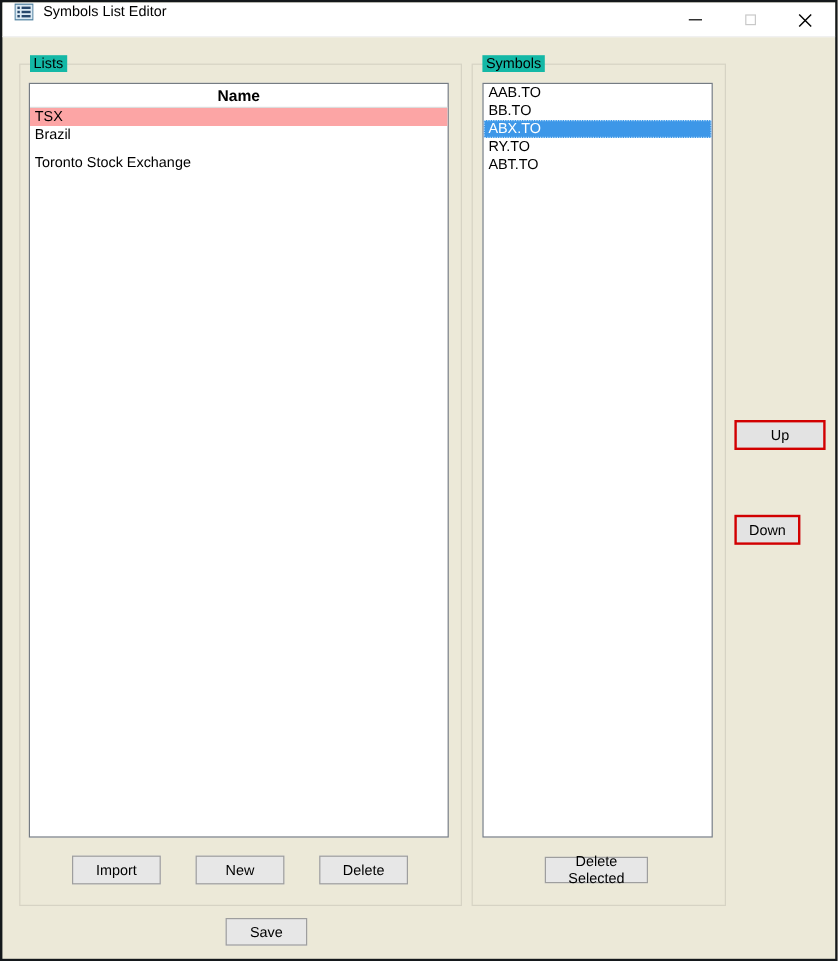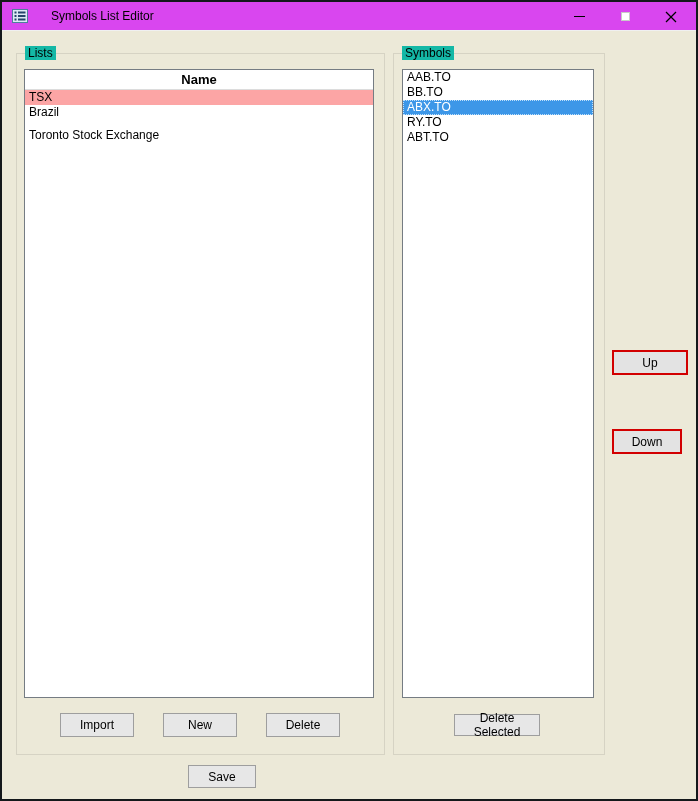--- a/index.html
+++ b/index.html
@@ -10,24 +10,23 @@
     margin:0 auto;
     background:#ece9d8;
     border:2px solid #14181b;
     font-family:"Liberation Sans","DejaVu Sans",sans-serif;
     color:#000;
     overflow:hidden;
   }
   
   .titlebar {
     position:absolute; top:0; left:0; right:0; height:29px;
-    background:#d946ef;
-    display:flex; align-items:center;
+    background:#ffffff;
+    display:flex; align-items:flex-start;
     border-bottom:1px solid #f0f0f0;
-    gap:15px;
   }
   .titlebar .app-icon { margin-left:10px; width:16px; height:16px; }
   .titlebar .title { margin-left:8px; font-size:12px; }
   .win-controls { position:absolute; right:2px; top:0; height:29px; display:flex; }
   .win-btn { width:46px; height:29px; display:flex; align-items:center; justify-content:center; }
   .glyph-min { width:11px; height:1px; background:#000; }
   .glyph-max { width:9px; height:9px; border:1px solid #c9c9c9; background:#fff; }
   
   .groupbox {
     position:absolute;
@@ -73,21 +72,21 @@
     font-size:12px;
     display:flex; align-items:center; justify-content:center;
     font-family:inherit; color:#000; padding:0;
   }
   .btn-import { left:58px;  top:711px; width:74px; height:24px; }
   .btn-new    { left:161px; top:711px; width:74px; height:24px; }
   .btn-delete { left:264px; top:711px; width:74px; height:24px; }
   .btn-delsel { left:452px; top:712px; width:86px; height:22px; }
   .btn-up, .btn-down { background:#e3e3e3; border:2px solid #d20000; }
   .btn-up   { left:610px; top:348px; width:76px; height:25px; }
-  .btn-down { left:610px; top:427px; width:70px; height:25px; }
+  .btn-down { left:610px; top:427px; width:55px; height:25px; }
   .btn-save  { left:186px; top:763px; width:68px; height:23px; }
   .btn-close { left:439px; top:808px; width:72px; height:23px;text-decoration:underline; }
 </style>
 </head>
 <body>
 
 <div class="window">
 
   <div class="titlebar">
     <span class="app-icon">

